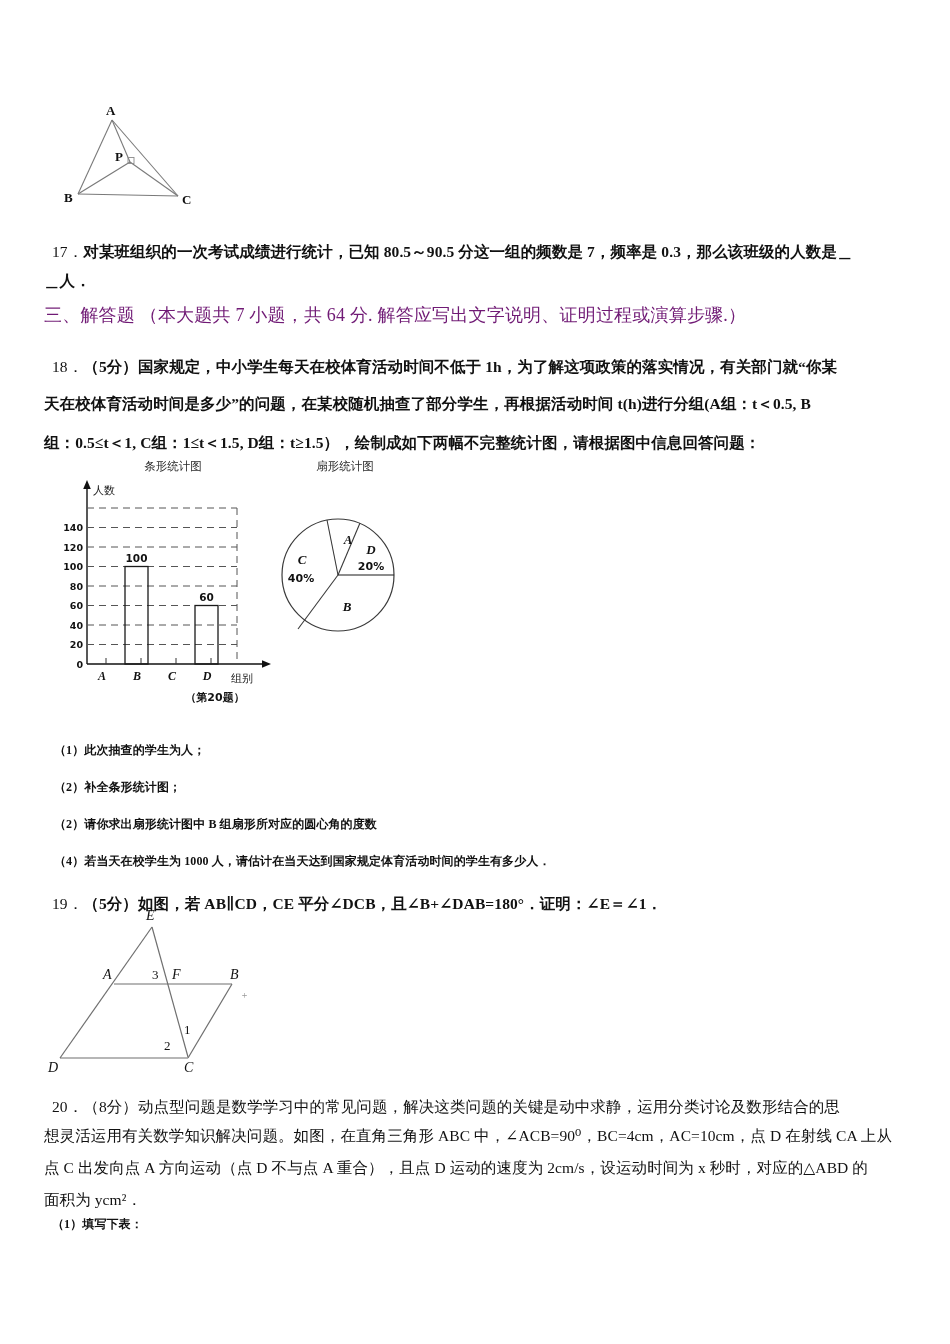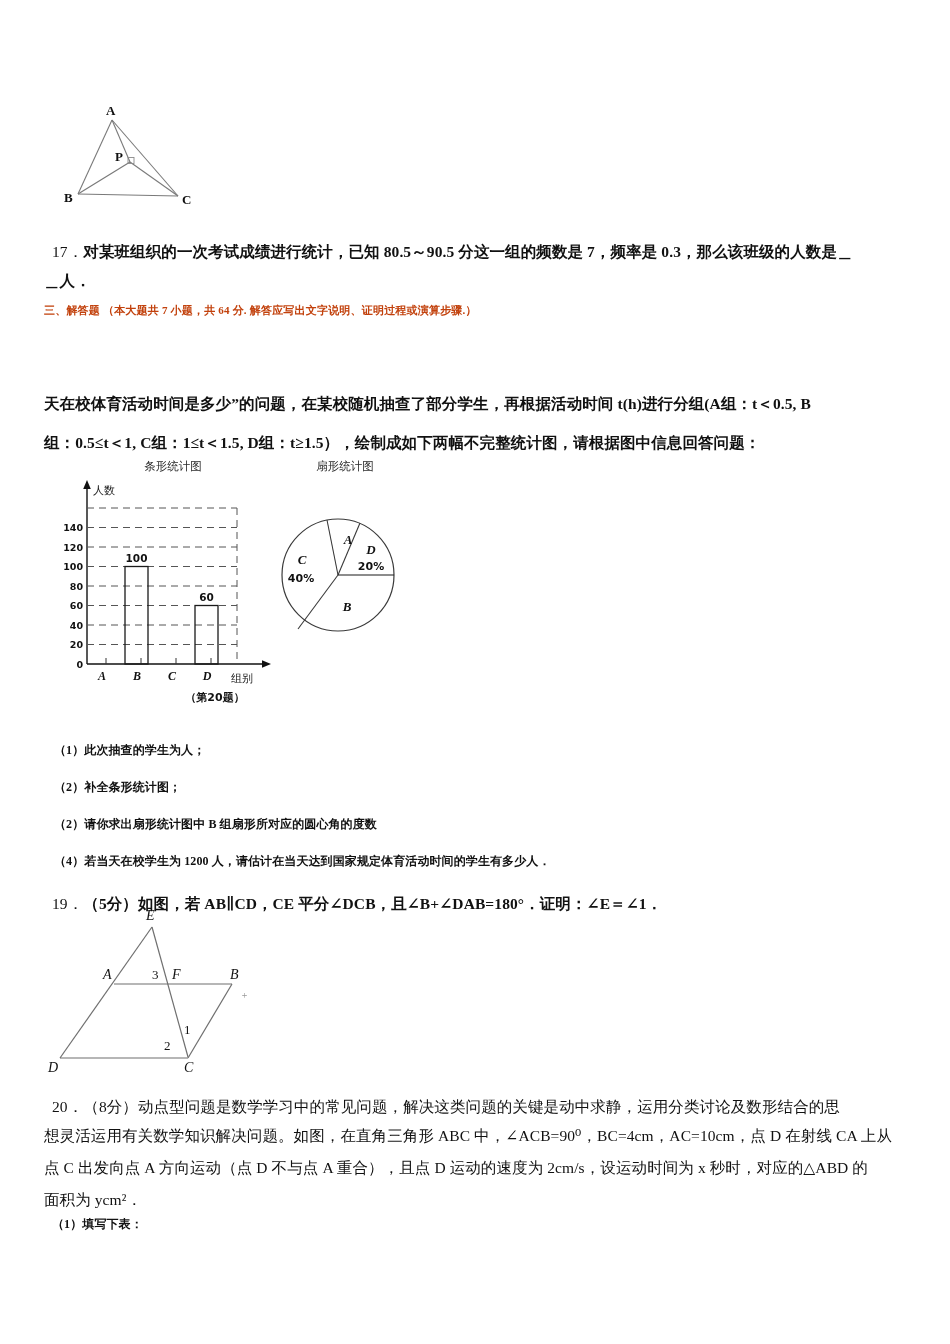--- a/index.html
+++ b/index.html
@@ -29,23 +29,23 @@
     font-size: 15.5px;
     line-height: 37px;
     letter-spacing: 0.1px;
     color: #111;
     text-align: justify;
     font-weight: 600;
   }
   .para-normal { font-weight: 500; }
   .heading {
     position: absolute;
-    font-size: 11px;
-    font-weight: 700;
-    color: #c2410c;
+    font-size: 18px;
+    font-weight: 400;
+    color: #701a75;
     letter-spacing: 0.2px;
   }
   .qnum {
     font-weight: 500;
     font-family: "Liberation Serif", serif;
     margin-left: 8px;
   }
   .sub-item {
     position: absolute;
     font-size: 12px;
@@ -81,20 +81,23 @@
     </svg>
   </div>
 
   <div class="para" style="left:44px; top:233px; width:868px;">
     <span class="qnum">17．</span><span>对某班组织的一次考试成绩进行统计，已知 80.5～90.5 分这一组的频数是 7，频率是 0.3，那么该班级的人数是＿</span>
   </div>
   <div class="para" style="left:44px; top:262px; width:868px;">＿人．</div>
 
   <div class="heading" style="left:44px; top:303px;">三、解答题 （本大题共 7 小题，共 64 分. 解答应写出文字说明、证明过程或演算步骤.）</div>
 
+  <div class="para" style="left:44px; top:348px; width:872px;">
+    <span class="qnum">18．</span><span>（5分）</span><span>国家规定，中小学生每天在校体育活动时间不低于 1h，为了解这项政策的落实情况，有关部门就“你某</span>
+  </div>
   <div class="para" style="left:44px; top:385px; width:876px;">天在校体育活动时间是多少”的问题，在某校随机抽查了部分学生，再根据活动时间 t(h)进行分组(A组：t＜0.5, B</div>
   <div class="para" style="left:44px; top:424px; width:876px;">组：0.5≤t＜1, C组：1≤t＜1.5, D组：t≥1.5），绘制成如下两幅不完整统计图，请根据图中信息回答问题：</div>
 
   <div class="fig" style="left:55px; top:458px;">
     <svg width="235" height="250" viewBox="0 0 235 250">
 
       <text x="118" y="12" text-anchor="middle" font-family="DejaVu Sans, sans-serif" font-size="11.5" fill="#2a2a2a">条形统计图</text>
 
       <g stroke="#111" stroke-width="1.4" fill="none">
         <line x1="32" y1="28" x2="32" y2="206"></line>
@@ -179,21 +182,21 @@
       <text x="82" y="153" text-anchor="middle" font-family="Liberation Serif, serif" font-size="13" font-weight="700" font-style="italic" fill="#111">B</text>
 
       <text x="37" y="106" text-anchor="middle" font-family="Liberation Serif, serif" font-size="13" font-weight="700" font-style="italic" fill="#111">C</text>
       <text x="36" y="124" text-anchor="middle" font-family="DejaVu Sans, sans-serif" font-size="11" font-weight="700" fill="#111">40%</text>
     </svg>
   </div>
 
   <div class="sub-item" style="left:54px; top:742px;">（1）此次抽查的学生为人；</div>
   <div class="sub-item" style="left:54px; top:779px;">（2）补全条形统计图；</div>
   <div class="sub-item" style="left:54px; top:816px;">（2）请你求出扇形统计图中 B 组扇形所对应的圆心角的度数</div>
-  <div class="sub-item" style="left:54px; top:853px;">（4）若当天在校学生为 1200 人，请估计在当天达到国家规定体育活动时间的学生有多少人．</div>
+  <div class="sub-item" style="left:54px; top:853px;">（4）若当天在校学生为 1000 人，请估计在当天达到国家规定体育活动时间的学生有多少人．</div>
 
   <div class="para" style="left:44px; top:885px; width:872px;">
     <span class="qnum">19．</span><span>（5分）</span><span class="bolditalic-wrap">如图，若 AB∥CD，CE 平分∠DCB，且∠B+∠DAB=180°．证明：∠E＝∠1．</span>
   </div>
 
   <div class="fig" style="left:42px; top:900px;">
     <svg width="420" height="190" viewBox="0 0 420 190">
       <g stroke="#6f6f6f" stroke-width="1.2" fill="none">
 
         <line x1="110" y1="27" x2="18" y2="158"></line>

